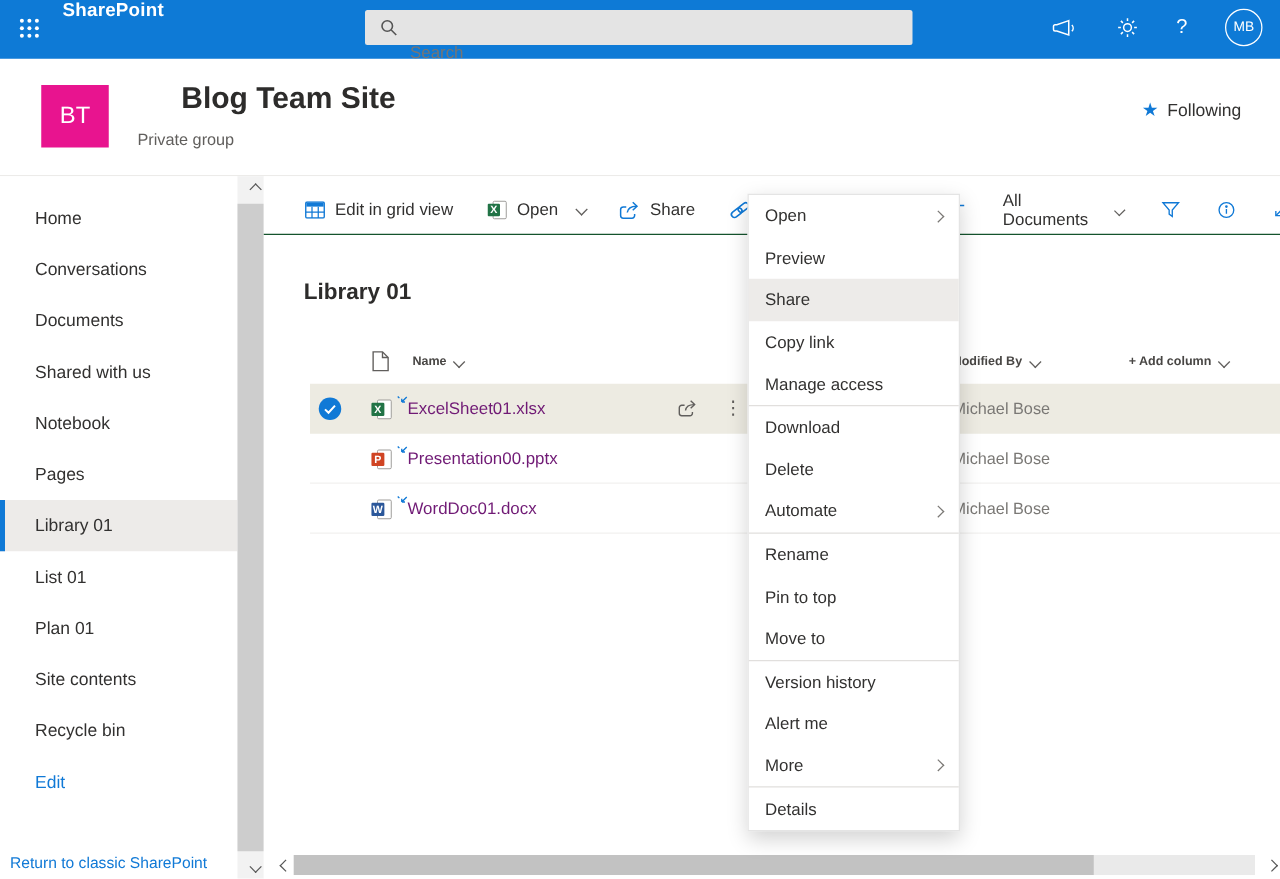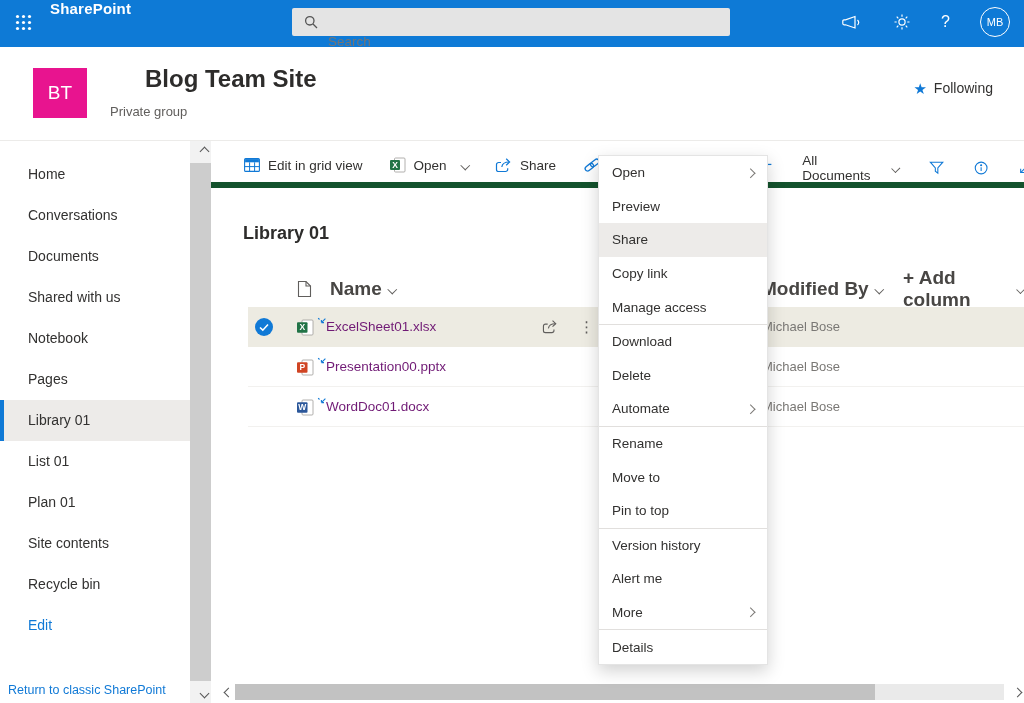--- a/index.html
+++ b/index.html
@@ -56,29 +56,29 @@
     transform:rotate(45deg); margin-left:7px; vertical-align:2px; }
   .chev.right { transform:rotate(-45deg); }
   .chev.up { transform:rotate(-135deg); }
   .chev.left { transform:rotate(135deg); }
   .chev.dark { border-color:#555; width:7px; height:7px; border-width:1.6px; }
 
   
   .main { position:absolute; left:211px; top:141px; right:0; bottom:0; background:#fff; }
   .cmdbar { position:absolute; left:0; top:7px; right:0; height:40px;
     display:flex; align-items:center; padding-left:33px; gap:27px;
-    border-bottom:6px solid #14532d; }
+    border-bottom:1px solid #14532d; }
   .cmd-btn { display:flex; align-items:center; gap:8px; font-size:13.5px; color:#323130; cursor:pointer; white-space:nowrap; }
   .cmdbar-right { position:absolute; left:547px; top:0; height:40px; display:flex; align-items:center; gap:30px; }
   .view-btn { display:flex; align-items:center; gap:8px; font-size:13.5px; color:#323130; cursor:pointer; }
 
   .lib-title { position:absolute; left:32px; top:82px; font-size:18px; font-weight:700; color:#2d2c2b; }
 
   
-  .table-header { position:absolute; left:0; top:130px; right:0; height:36px; font-size:19px; color:#484644; }
+  .table-header { position:absolute; left:0; top:130px; right:0; height:36px; font-size:10px; color:#484644; }
   .th { position:absolute; top:0; height:36px; display:flex; align-items:center; font-weight:600; cursor:pointer; }
   .th-docicon { left:86px; } .th-name { left:119px; } .th-modified { left:550px; } .th-add { left:692px; }
 
   
   .rows { position:absolute; left:37px; top:166px; right:0; }
   .file-row { position:relative; height:40px; border-bottom:1px solid #f2f1ef; cursor:pointer; }
   .file-row.selected { background:var(--selected_row_bg); border-bottom-color:transparent; }
   .checkcircle { position:absolute; left:7px; top:11px; width:18px; height:18px; border-radius:50%;
     background:var(--accent_blue); display:flex; align-items:center; justify-content:center; }
   .file-icon { position:absolute; left:49px; top:12px; }
@@ -361,24 +361,24 @@
     </div>
     <div class="menu-item">
       <span>Automate</span>
       <i class="chev right submenu"></i>
     </div>
     <div class="menu-divider"></div>
     <div class="menu-item">
       <span>Rename</span>
     </div>
     <div class="menu-item">
+      <span>Pin to top</span>
+    </div>
+    <div class="menu-item">
       <span>Move to</span>
-    </div>
-    <div class="menu-item">
-      <span>Pin to top</span>
     </div>
     <div class="menu-divider"></div>
     <div class="menu-item">
       <span>Version history</span>
     </div>
     <div class="menu-item">
       <span>Alert me</span>
     </div>
     <div class="menu-item">
       <span>More</span>

